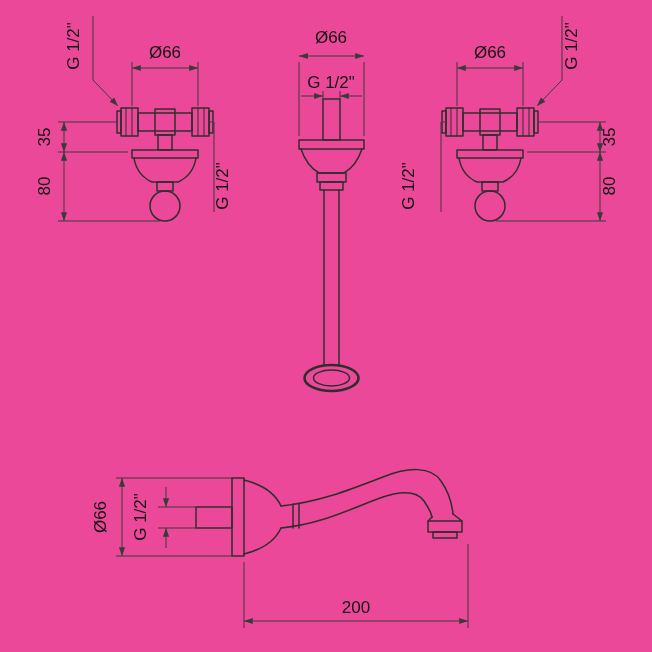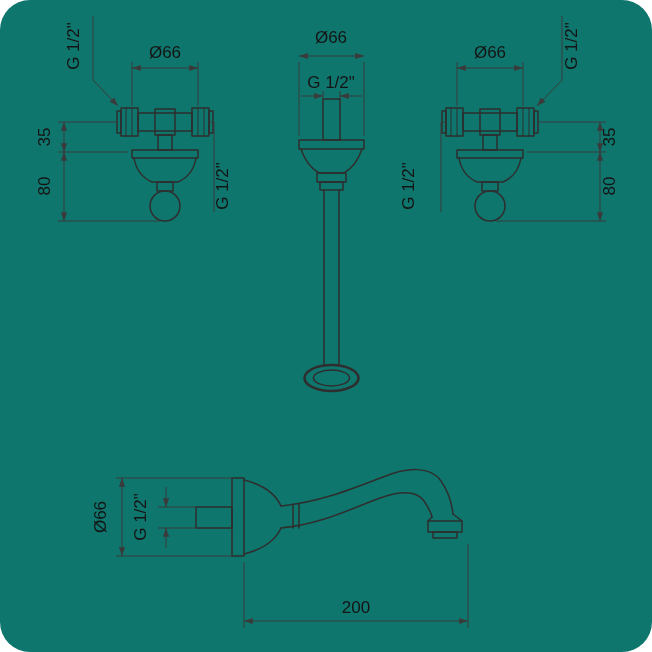--- a/index.html
+++ b/index.html
@@ -5,23 +5,22 @@
   html, body {
     margin: 0;
     padding: 0;
     background: #ffffff;
     font-family: "Liberation Sans", sans-serif;
   }
   .canvas {
     position: relative;
     width: 652px;
     height: 652px;
-    background: #0f766e;
+    background: #ec4899;
     overflow: hidden;
-    border-radius: 30px;
   }
   svg { display: block; }
   .obj {
     fill: none;
     stroke: #2e2e2e;
     stroke-width: 1.5;
     stroke-linecap: round;
     stroke-linejoin: round;
   }
   .obj-thin {

